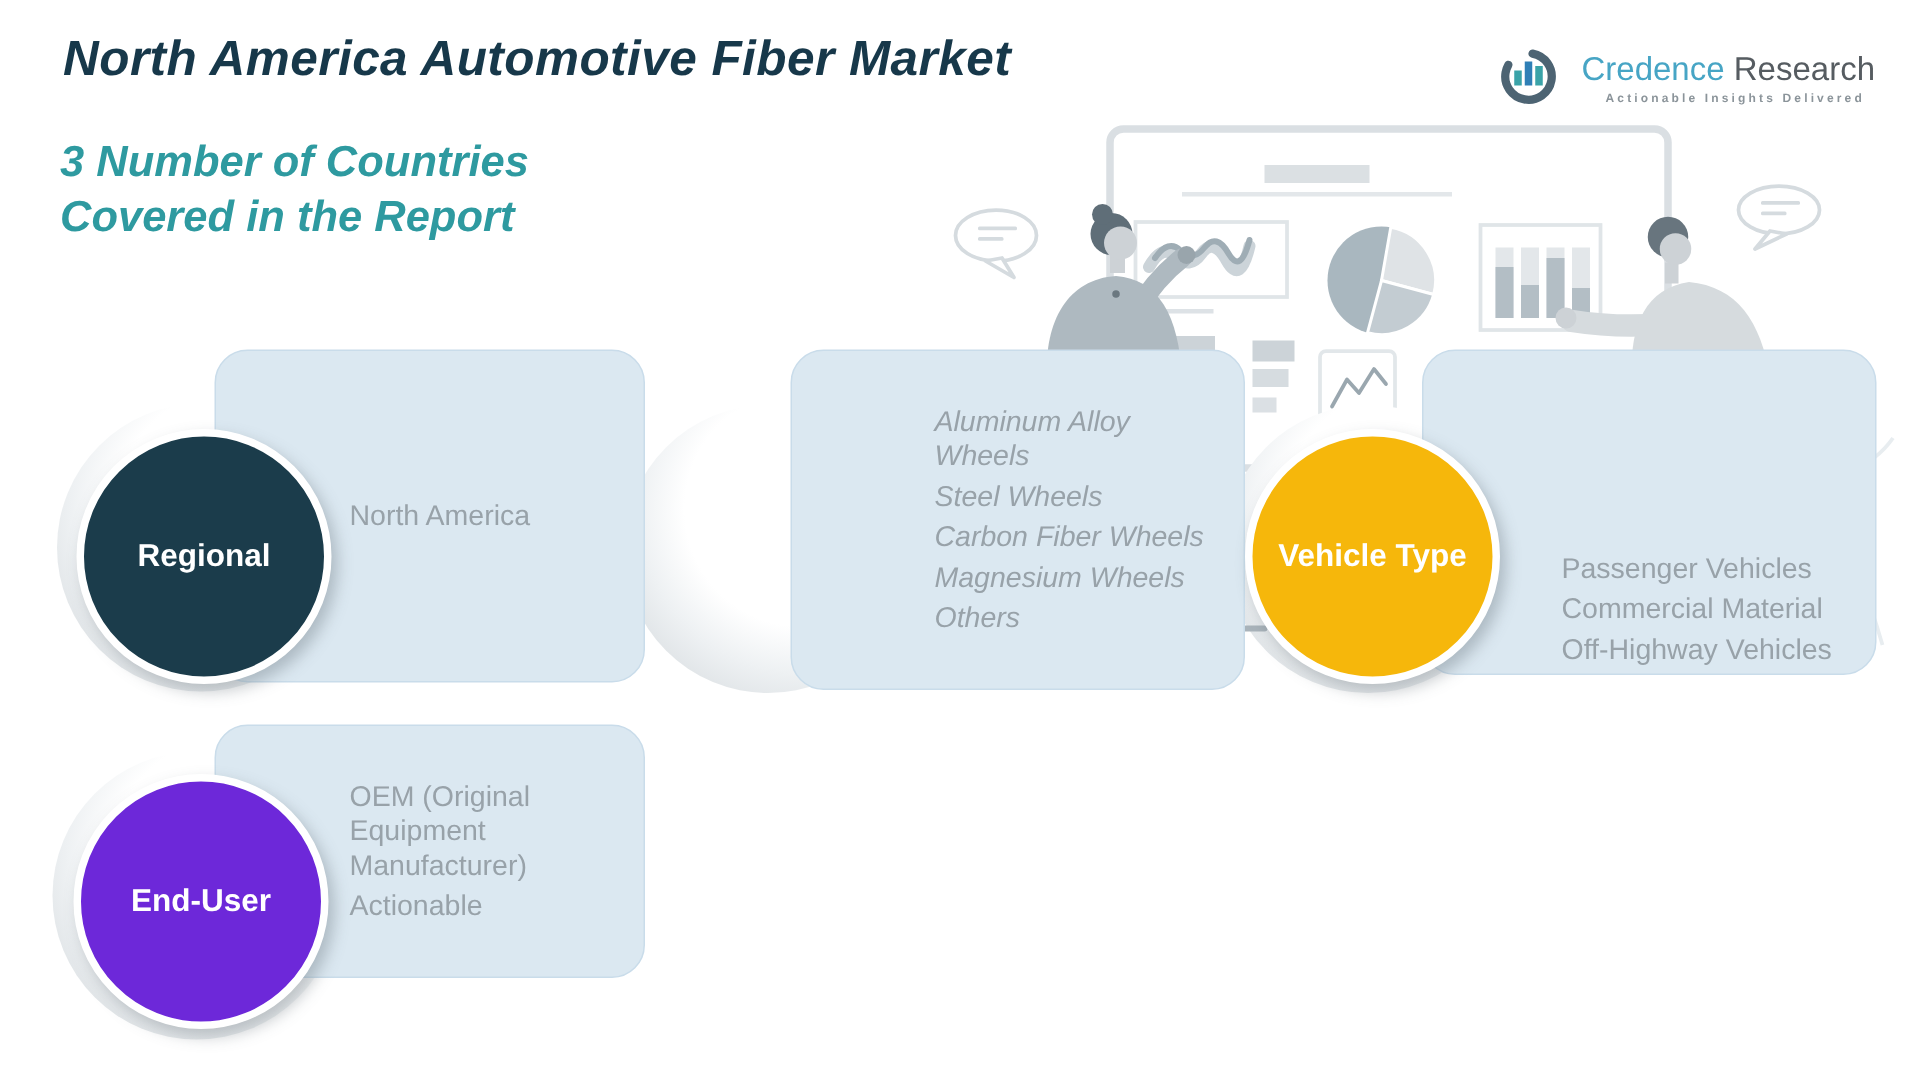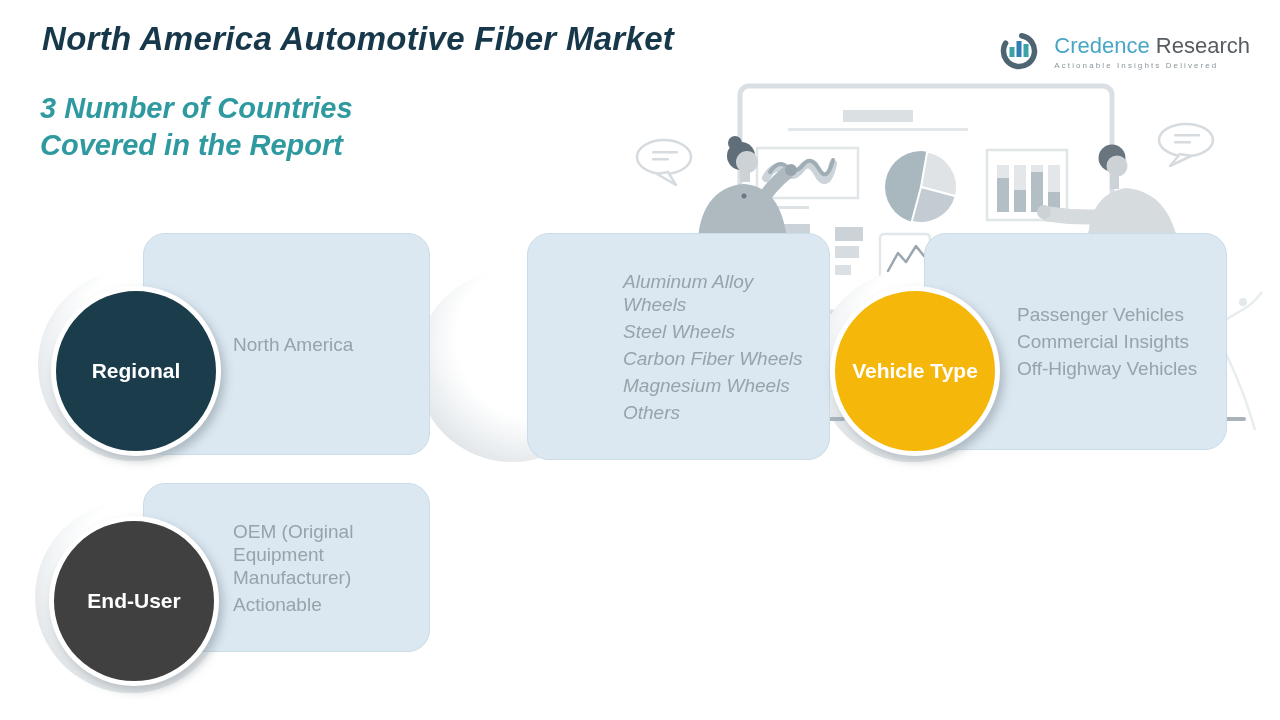--- a/index.html
+++ b/index.html
@@ -10,40 +10,40 @@
   .title{position:absolute;left:42px;top:20px;font-size:33px;font-weight:bold;font-style:italic;
          color:#17384a;letter-spacing:.3px;z-index:6;}
   .subtitle{position:absolute;left:40px;top:90px;font-size:29px;font-weight:bold;font-style:italic;
             color:#2e9aa0;line-height:37px;z-index:6;}
 
   .logo{position:absolute;top:26px;right:30px;display:flex;align-items:flex-end;gap:13px;z-index:6;}
   .logo-txt{display:flex;flex-direction:column;}
   .brandline{font-size:22px;line-height:26px;white-space:nowrap;}
   .brand-a{color:#47a5c5;}
   .brand-b{color:#565c61;}
-  .tagline{font-size:8px;font-weight:normal;letter-spacing:2.1px;color:#8b949a;margin-top:2px;white-space:nowrap;}
+  .tagline{font-size:8px;font-weight:bold;letter-spacing:2.1px;color:#8b949a;margin-top:2px;white-space:nowrap;margin-left:16px;}
 
   
   .illu{position:absolute;left:600px;top:75px;width:680px;height:360px;z-index:1;}
 
   
   .back{position:absolute;width:192px;height:192px;border-radius:50%;z-index:2;
         background:radial-gradient(circle at 62% 36%, #ffffff 46%, #eef1f3 64%, #ccd2d6 100%);}
   .b1{left:38px;top:269px;} .b2{left:416px;top:270px;} .b3{left:816px;top:270px;} .b4{left:35px;top:501px;}
 
   .dash{position:absolute;height:4px;background:#a9b3ba;border-radius:2px;z-index:2;}
   .dashL{left:818px;top:417px;width:27px;}
   .dashR{left:1222px;top:417px;width:24px;}
 
   .card{position:absolute;background:#dbe8f1;border:1px solid #c9dcea;border-radius:22px;z-index:3;
         display:flex;flex-direction:column;justify-content:center;box-sizing:border-box;}
   .card .item{font-size:19px;color:#98a2a9;line-height:23px;margin:4px 0;}
   .card1{left:143px;top:233px;width:287px;height:222px;padding-left:89px;}
   .card2{left:527px;top:233px;width:303px;height:227px;padding-left:95px;}
-  .card3{left:924px;top:233px;width:303px;height:217px;padding-left:92px;}
+  .card3{left:948px;top:233px;width:303px;height:217px;padding-left:92px;justify-content:flex-end;}
   .card4{left:143px;top:483px;width:287px;height:169px;padding-left:89px;}
   .card2 .list{width:184px;font-style:italic;} .card3 .list{width:206px;} .card4 .list{width:144px;}
 
   .circle{position:absolute;width:160px;height:160px;border-radius:50%;border:5px solid #ffffff;
           display:flex;align-items:center;justify-content:center;z-index:4;
           box-shadow:4px 5px 10px rgba(90,100,110,.35);}
   .circle .lbl{color:#fff;font-size:21px;font-weight:bold;text-align:center;line-height:24px;}
   .ci1{left:51px;top:286px;justify-content:center;} .ci2{left:430px;top:286px;} .ci3{left:830px;top:286px;} .ci4{left:49px;top:516px;}
 </style>
 </head>
@@ -177,34 +177,34 @@
         <div class="item">Aluminum Alloy Wheels</div>
         <div class="item">Steel Wheels</div>
         <div class="item">Carbon Fiber Wheels</div>
         <div class="item">Magnesium Wheels</div>
         <div class="item">Others</div>
       </div>
   </div>
   <div class="card card3">
     <div class="list">
         <div class="item">Passenger Vehicles</div>
-        <div class="item">Commercial Insights</div>
+        <div class="item">Commercial Material</div>
         <div class="item">Off-Highway Vehicles</div>
       </div>
   </div>
   <div class="card card4">
     <div class="list">
         <div class="item">OEM (Original Equipment Manufacturer)</div>
         <div class="item">Actionable</div>
       </div>
   </div>
 
   <div class="circle ci1" style="background: rgb(27, 60, 75);">
     <span class="lbl">Regional</span>
   </div>
   <div class="circle ci3" style="background: rgb(246, 183, 11);">
     <span class="lbl">Vehicle Type</span>
   </div>
-  <div class="circle ci4" style="background: #404040;">
+  <div class="circle ci4" style="background: #6d28d9;">
     <span class="lbl">End-User</span>
   </div>
 
 </div>
 
 </body></html>

